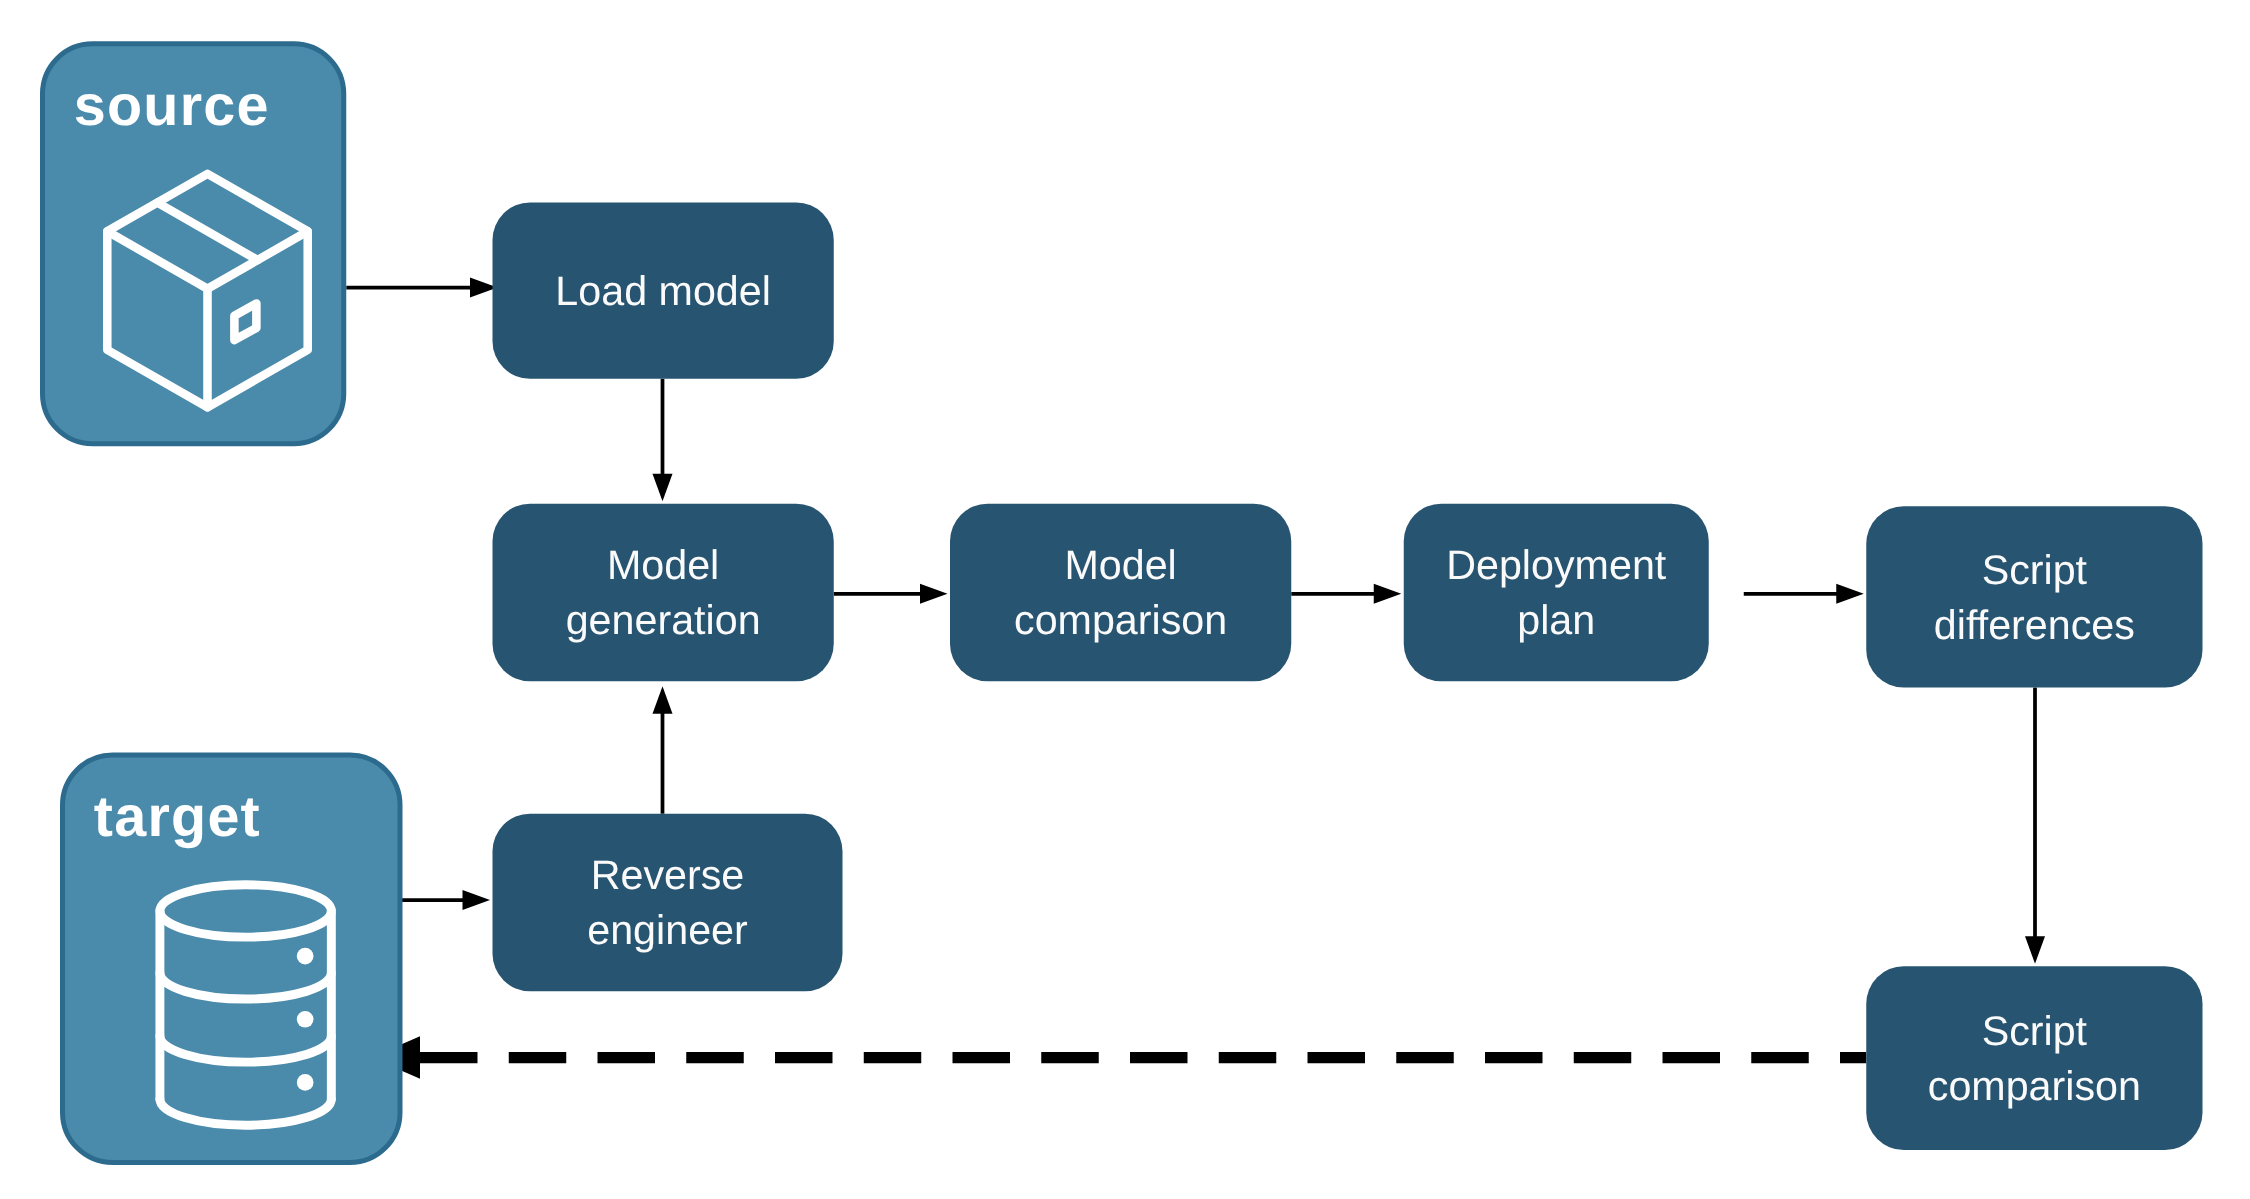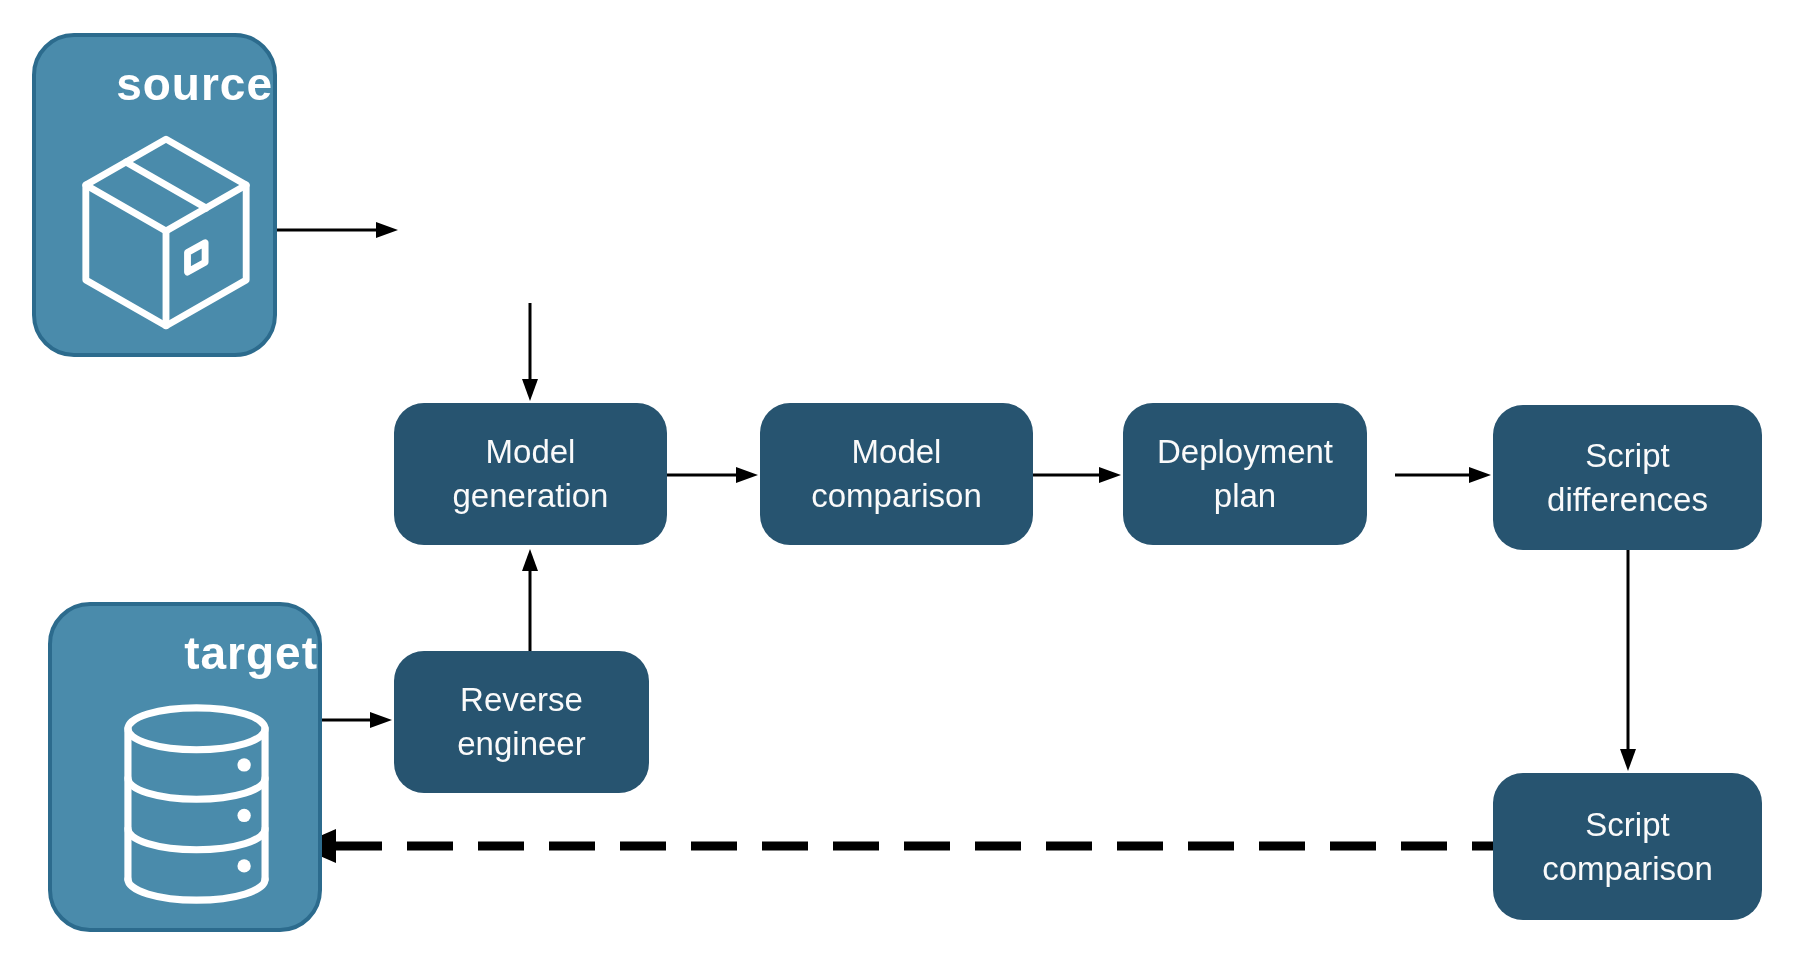--- a/index.html
+++ b/index.html
@@ -16,21 +16,21 @@
 
   
   .endpoint {
     position: absolute;
     background: #4a8bab;
     border: 4px solid #2c6b8d;
     border-radius: 42px;
     box-sizing: border-box;
     display: flex;
     flex-direction: column;
-    align-items: flex-end;
+    align-items: flex-start;
     padding-left: 23px;
   }
   .endpoint .ep-label {
     margin-top: 20px;
     color: #ffffff;
     font-size: 46px;
     font-weight: 700;
     letter-spacing: 1px;
     line-height: 54px;
   }
@@ -128,20 +128,24 @@
         <path d="M8 184 A72 22 0 0 0 152 184"></path>
         <path d="M8 78 A72 22 0 0 0 152 78"></path>
         <path d="M8 131 A72 22 0 0 0 152 131"></path>
         <circle cx="130" cy="64" r="7" fill="#ffffff" stroke="none"></circle>
         <circle cx="130" cy="117" r="7" fill="#ffffff" stroke="none"></circle>
         <circle cx="130" cy="170" r="7" fill="#ffffff" stroke="none"></circle>
       </svg>
     </div>
   </div>
 
+  <div class="node" style="left:394px; top:162px; width:273px; height:141px;">
+    <span class="line">Load model</span>
+    <span class="line"></span>
+  </div>
 
   <div class="node" style="left:394px; top:403px; width:273px; height:142px;">
     <span class="line">Model</span>
     <span class="line">generation</span>
   </div>
 
   <div class="node" style="left:760px; top:403px; width:273px; height:142px;">
     <span class="line">Model</span>
     <span class="line">comparison</span>
   </div>
@@ -149,21 +153,21 @@
   <div class="node" style="left:1123px; top:403px; width:244px; height:142px;">
     <span class="line">Deployment</span>
     <span class="line">plan</span>
   </div>
 
   <div class="node" style="left:1493px; top:405px; width:269px; height:145px;">
     <span class="line">Script</span>
     <span class="line">differences</span>
   </div>
 
-  <div class="node" style="left:394px; top:651px; width:255px; height:142px;">
+  <div class="node" style="left:394px; top:651px; width:280px; height:142px;">
     <span class="line">Reverse</span>
     <span class="line">engineer</span>
   </div>
 
   <div class="node" style="left:1493px; top:773px; width:269px; height:147px;">
     <span class="line">Script</span>
     <span class="line">comparison</span>
   </div>
 
 </div>

